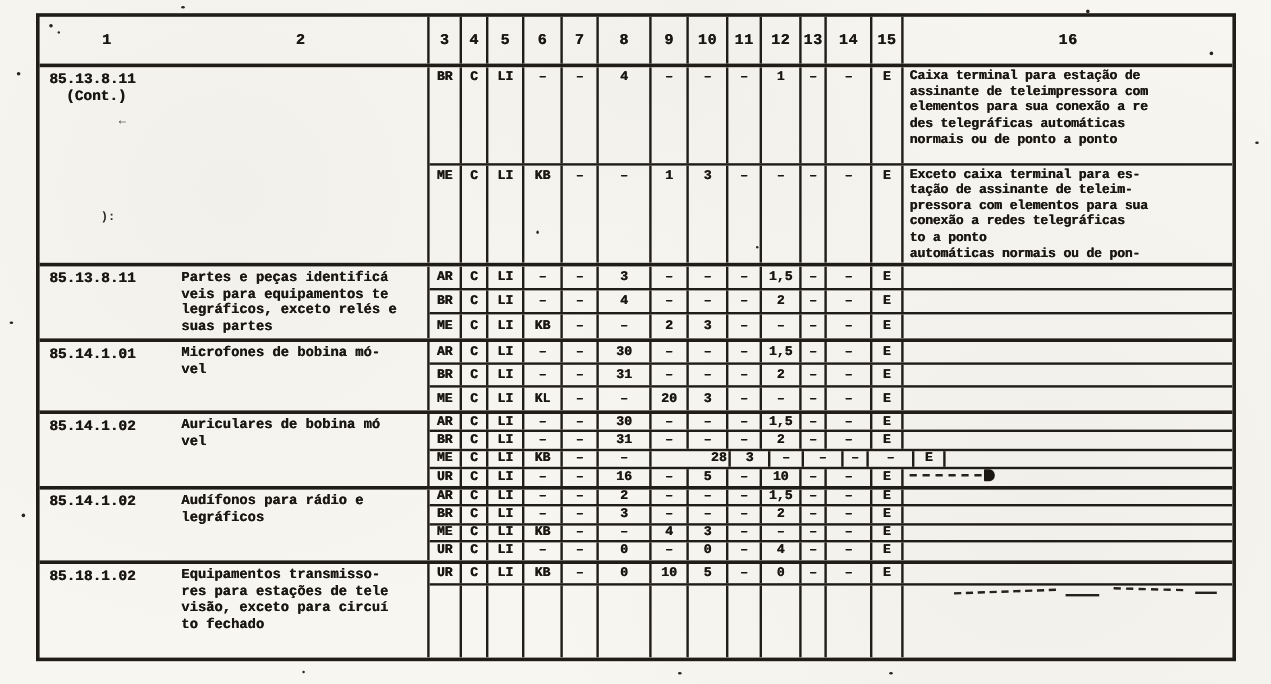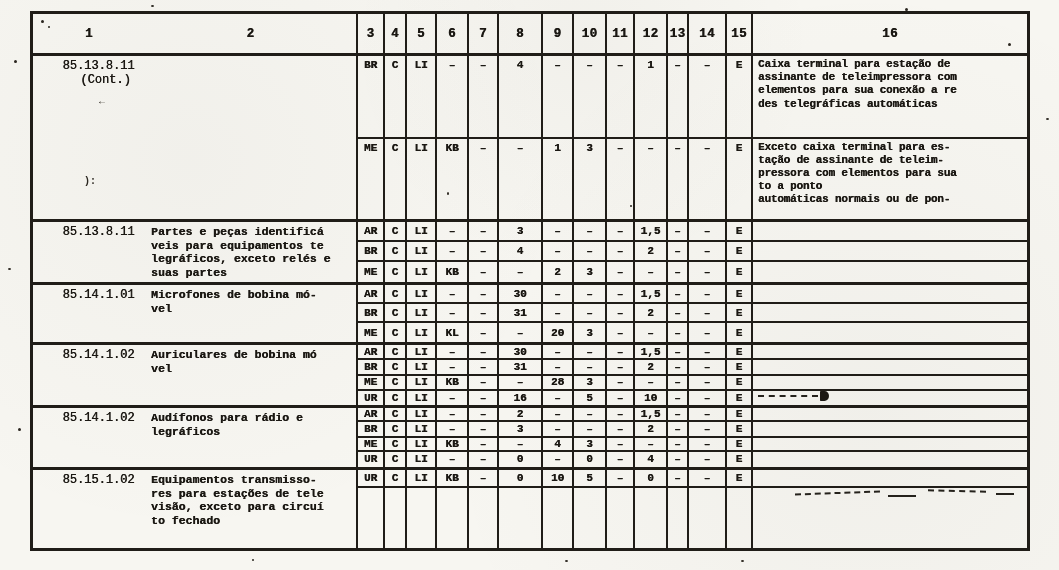--- a/index.html
+++ b/index.html
@@ -36,23 +36,23 @@
   .group{
     display:flex;box-sizing:border-box;border-bottom:3px solid #201d18;
     overflow:hidden;
   }
   .group:last-child{border-bottom:none;}
   .left-block{
     width:325px;box-sizing:border-box;border-right:2px solid #201d18;
     display:flex;flex-shrink:0;
   }
   .code-cell{
-    width:112px;box-sizing:border-box;padding:3px 0 0 19px;
-    font-size:12px;font-weight:400;line-height:14px;
-    text-shadow:.4px 0 0 currentColor;white-space:nowrap;text-align:center;
+    width:112px;box-sizing:border-box;padding:3px 0 0 8px;
+    font-size:12px;font-weight:700;line-height:14px;
+    text-shadow:.4px 0 0 currentColor;white-space:nowrap;
   }
   .code-note{padding-left:14px;}
   .desc-cell{
     flex:1;box-sizing:border-box;padding:3px 2px 0 6px;
     font-size:11.5px;font-weight:700;line-height:13.5px;
     text-shadow:.35px 0 0 currentColor;white-space:nowrap;
   }
   .subrows{flex:1;display:flex;flex-direction:column;}
   .subrow{
     display:flex;box-sizing:border-box;border-bottom:2px solid #201d18;
@@ -128,40 +128,42 @@
               <div class="vcell" style="width: 28px;">–</div>
               <div class="vcell" style="width: 33px;">1</div>
               <div class="vcell" style="width: 21px;">–</div>
               <div class="vcell" style="width: 38px;">–</div>
               <div class="vcell" style="width: 26px;">E</div>
               <div class="note-cell">
                 <div class="note-line">Caixa terminal para estação de</div>
                 <div class="note-line">assinante de teleimpressora com</div>
                 <div class="note-line">elementos para sua conexão a re</div>
                 <div class="note-line">des telegráficas automáticas</div>
+                <div class="note-line">normais ou de ponto a ponto</div>
               </div>
             </div>
             <div class="subrow last tall" style="height: 82px;">
               <div class="vcell" style="width: 27px;">ME</div>
               <div class="vcell" style="width: 22px;">C</div>
               <div class="vcell" style="width: 30px;">LI</div>
               <div class="vcell" style="width: 32px;">KB</div>
               <div class="vcell" style="width: 30px;">–</div>
               <div class="vcell" style="width: 44px;">–</div>
               <div class="vcell" style="width: 31px;">1</div>
               <div class="vcell" style="width: 33px;">3</div>
               <div class="vcell" style="width: 28px;">–</div>
               <div class="vcell" style="width: 33px;">–</div>
               <div class="vcell" style="width: 21px;">–</div>
               <div class="vcell" style="width: 38px;">–</div>
               <div class="vcell" style="width: 26px;">E</div>
               <div class="note-cell">
                 <div class="note-line">Exceto caixa terminal para es-</div>
                 <div class="note-line">tação de assinante de teleim-</div>
                 <div class="note-line">pressora com elementos para sua</div>
+                <div class="note-line">conexão a redes telegráficas</div>
                 <div class="note-line">to a ponto</div>
                 <div class="note-line">automáticas normais ou de pon-</div>
               </div>
             </div>
           </div>
         </div>
         <div class="group" style="height: 63px;">
           <div class="left-block">
             <div class="code-cell">
               <div>85.13.8.11</div>
@@ -328,21 +330,21 @@
               <div class="vcell" style="width: 26px;">E</div>
               <div class="note-cell"></div>
             </div>
             <div class="subrow" style="height: 16px;">
               <div class="vcell" style="width: 27px;">ME</div>
               <div class="vcell" style="width: 22px;">C</div>
               <div class="vcell" style="width: 30px;">LI</div>
               <div class="vcell" style="width: 32px;">KB</div>
               <div class="vcell" style="width: 30px;">–</div>
               <div class="vcell" style="width: 44px;">–</div>
-              <div class="vcell" style="width: 31px;">28</div>
+              <div class="vcell" style="width: 18px; margin-left: 48px;">28</div>
               <div class="vcell" style="width: 33px;">3</div>
               <div class="vcell" style="width: 28px;">–</div>
               <div class="vcell" style="width: 33px;">–</div>
               <div class="vcell" style="width: 21px;">–</div>
               <div class="vcell" style="width: 38px;">–</div>
               <div class="vcell" style="width: 26px;">E</div>
               <div class="note-cell"></div>
             </div>
             <div class="subrow last" style="height: 15px;">
               <div class="vcell" style="width: 27px;">UR</div>
@@ -435,21 +437,21 @@
               <div class="vcell" style="width: 21px;">–</div>
               <div class="vcell" style="width: 38px;">–</div>
               <div class="vcell" style="width: 26px;">E</div>
               <div class="note-cell"></div>
             </div>
           </div>
         </div>
         <div class="group" style="height: 78px;">
           <div class="left-block">
             <div class="code-cell">
-              <div>85.15.1.02</div>
+              <div>85.18.1.02</div>
             </div>
             <div class="desc-cell">
               <div>Equipamentos transmisso-</div>
               <div>res para estações de tele</div>
               <div>visão, exceto para circuí</div>
               <div>to fechado</div>
             </div>
           </div>
           <div class="subrows">
             <div class="subrow" style="height: 18px;">

